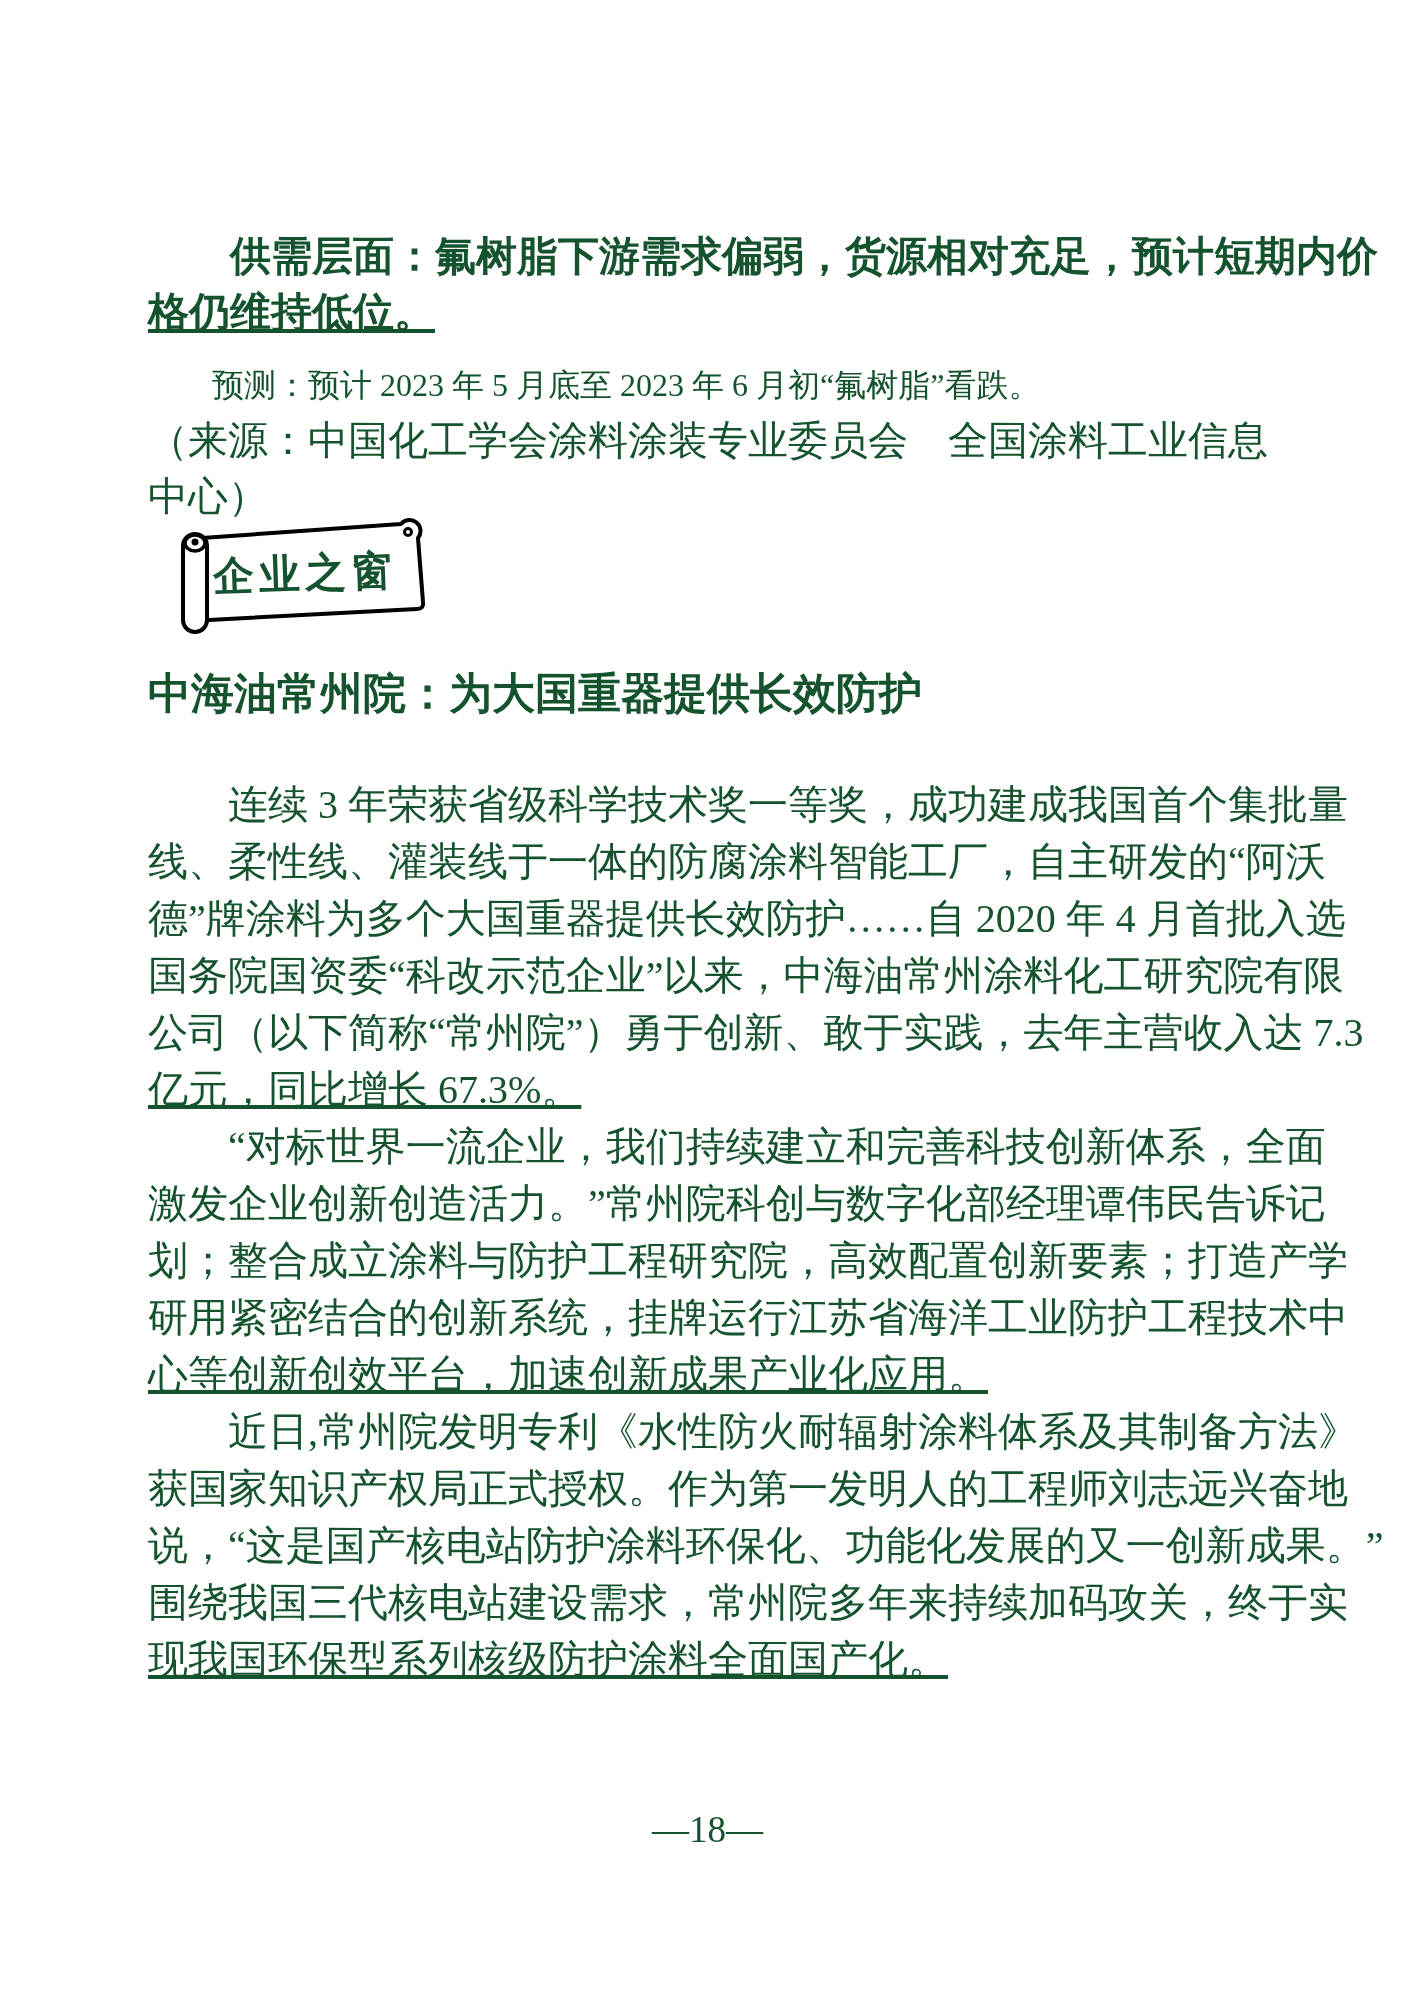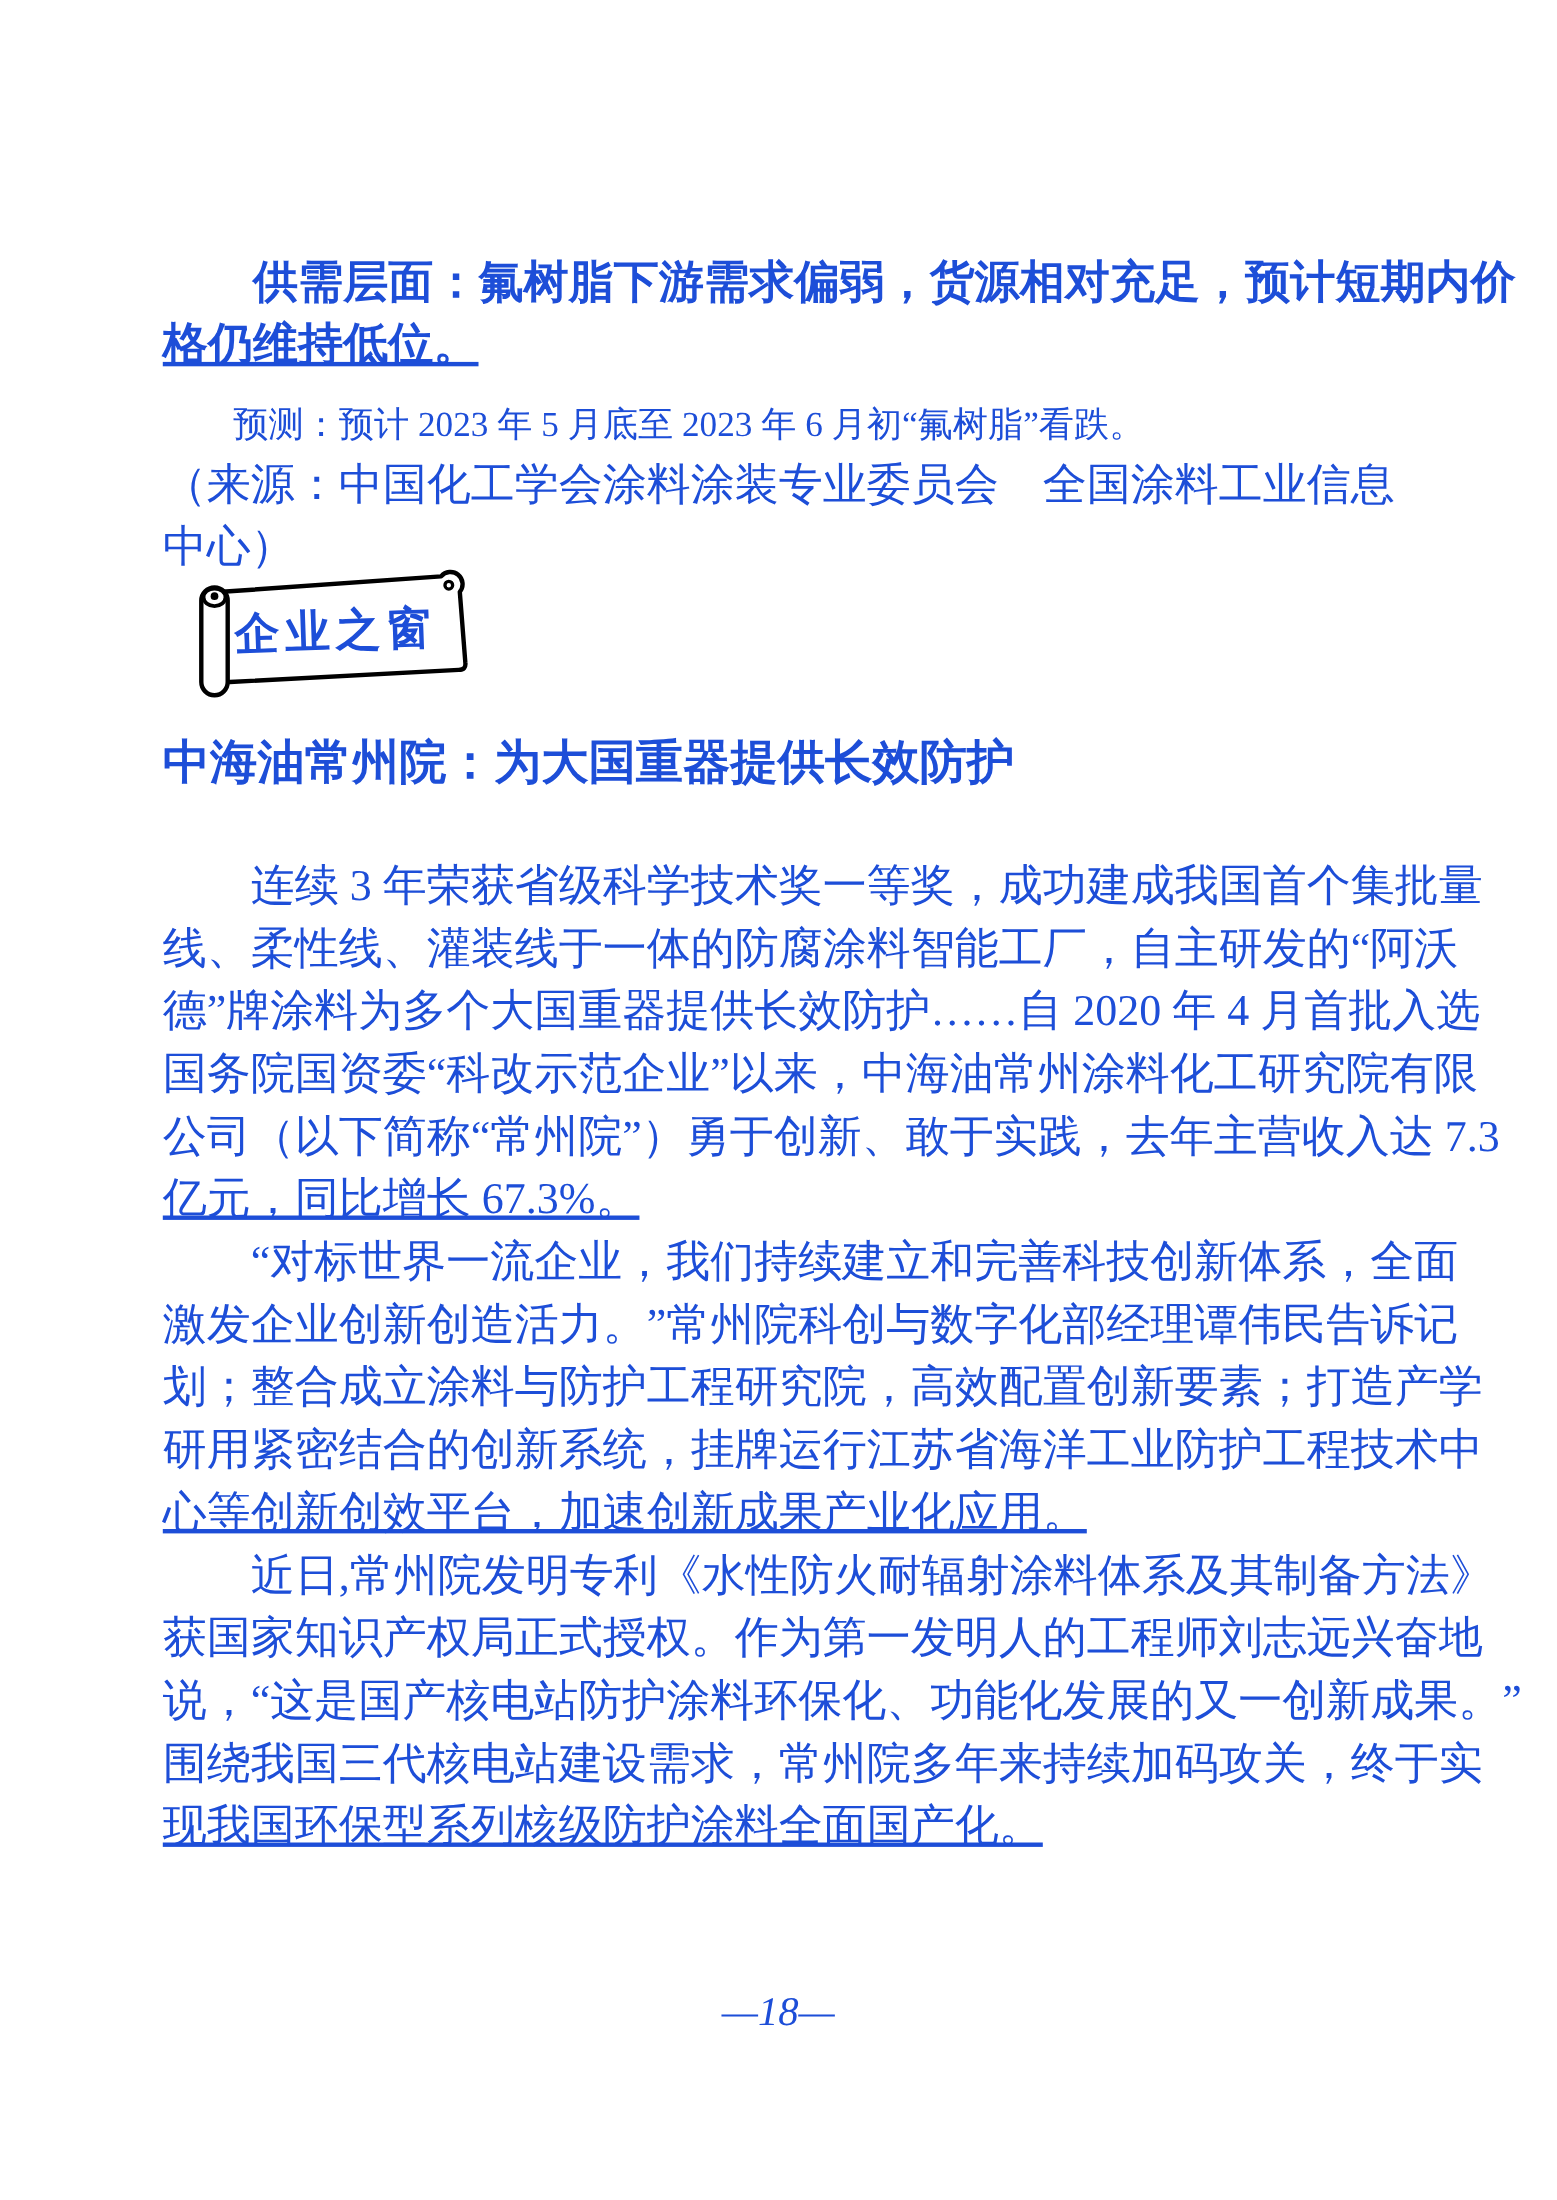--- a/index.html
+++ b/index.html
@@ -1,20 +1,20 @@
 <!DOCTYPE html>
 <html><head>
 <meta charset="utf-8">
 <style>
   html,body { margin:0; padding:0; background:#ffffff; }
   .page {
     position:relative;
     width:1415px; height:2000px;
     background:#ffffff;
-    color:#1d4ed8;
+    color:#14532d;
     font-family:"Liberation Serif","DejaVu Serif",serif;
     overflow:hidden;
   }
   .block { position:absolute; left:148px; width:1124px; }
   .tline {
     text-align:justify;
     text-align-last:justify;
     white-space:nowrap;
   }
   .tline.last { text-align-last:left; white-space:normal;text-decoration:underline; }
@@ -54,21 +54,21 @@
 
   .article-body {
     top:776px;
     font-size:40px; line-height:57px;
   }
   .article-body .para { margin:0; }
 
   .page-footer {
     position:absolute; top:1806px; left:0; width:100%;
     text-align:center;
-    font-size:37px; line-height:48px;font-style:italic;
+    font-size:37px; line-height:48px;
   }
 </style>
 </head>
 <body>
 
 <div class="page">
 
   <div class="block intro indent-first">
       <div class="tline">供需层面：氟树脂下游需求偏弱，货源相对充足，预计短期内价</div>
       <div class="tline last">格仍维持低位。</div>

